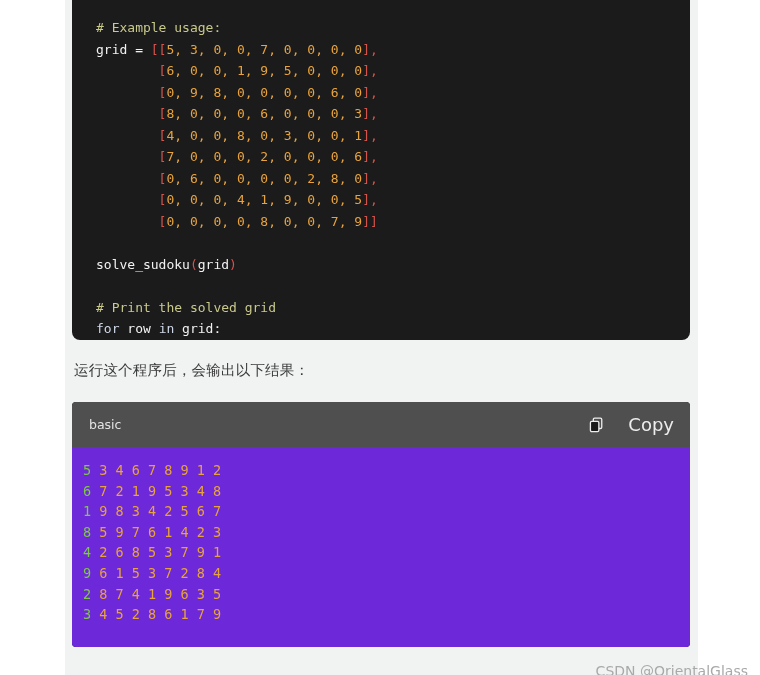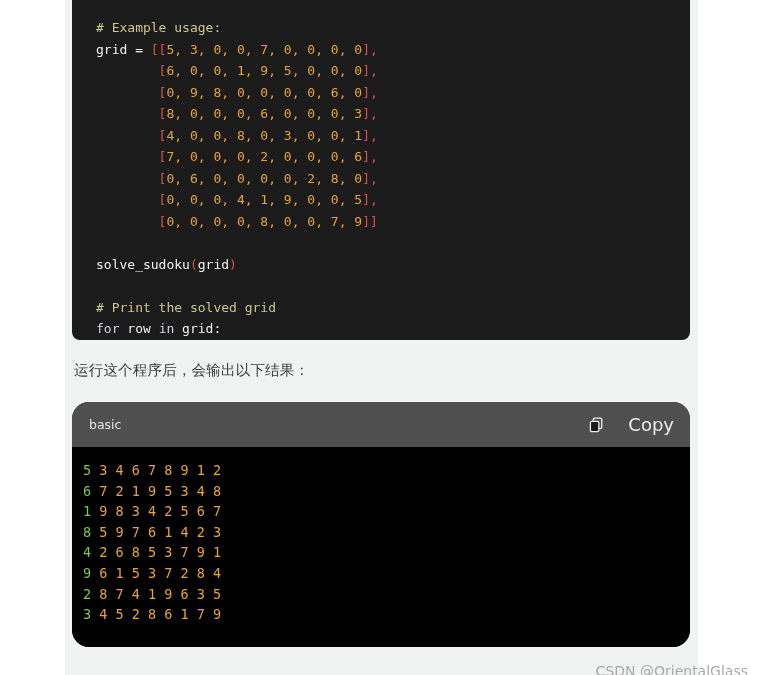--- a/index.html
+++ b/index.html
@@ -66,21 +66,21 @@
     letter-spacing: 0.2px;
     white-space: nowrap;
   }
 
   
   .code-block-out {
     position: absolute;
     left: 72px;
     top: 402px;
     width: 618px;
-    border-radius: 17px;
+    border-radius: 4px;
     overflow: hidden;
     background: #1b1b1b;
   }
   .code-header {
     height: 45px;
     background: #504f4f;
     display: flex;
     align-items: center;
     justify-content: space-between;
     padding: 0 16px 0 17px;
@@ -100,21 +100,21 @@
     font-size: 18px;
     cursor: pointer;
     background: transparent;
     border: none;
     padding: 0;
   }
   .copy-icon { width: 15px; height: 16px; display: block; }
 
   .out-body {
     padding: 13px 0 14px 11px;
-    background: #000000;
+    background: #6d28d9;
     height: 200px;
     box-sizing: border-box;
   }
   .out-row {
     font-family: "DejaVu Sans Mono", "Liberation Mono", monospace;
     font-size: 13.5px;
     line-height: 20.6px;
     white-space: pre;
     color: #e8a33d;
   }

